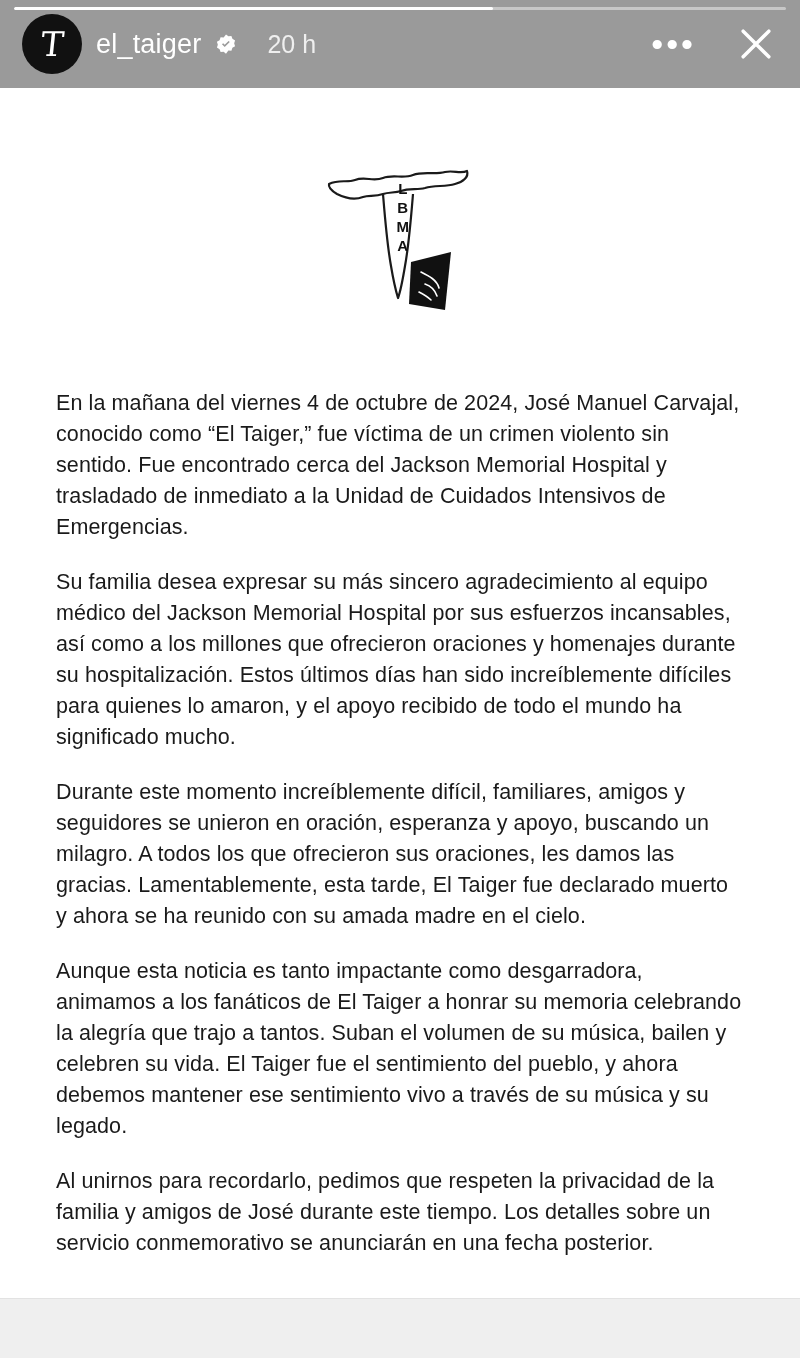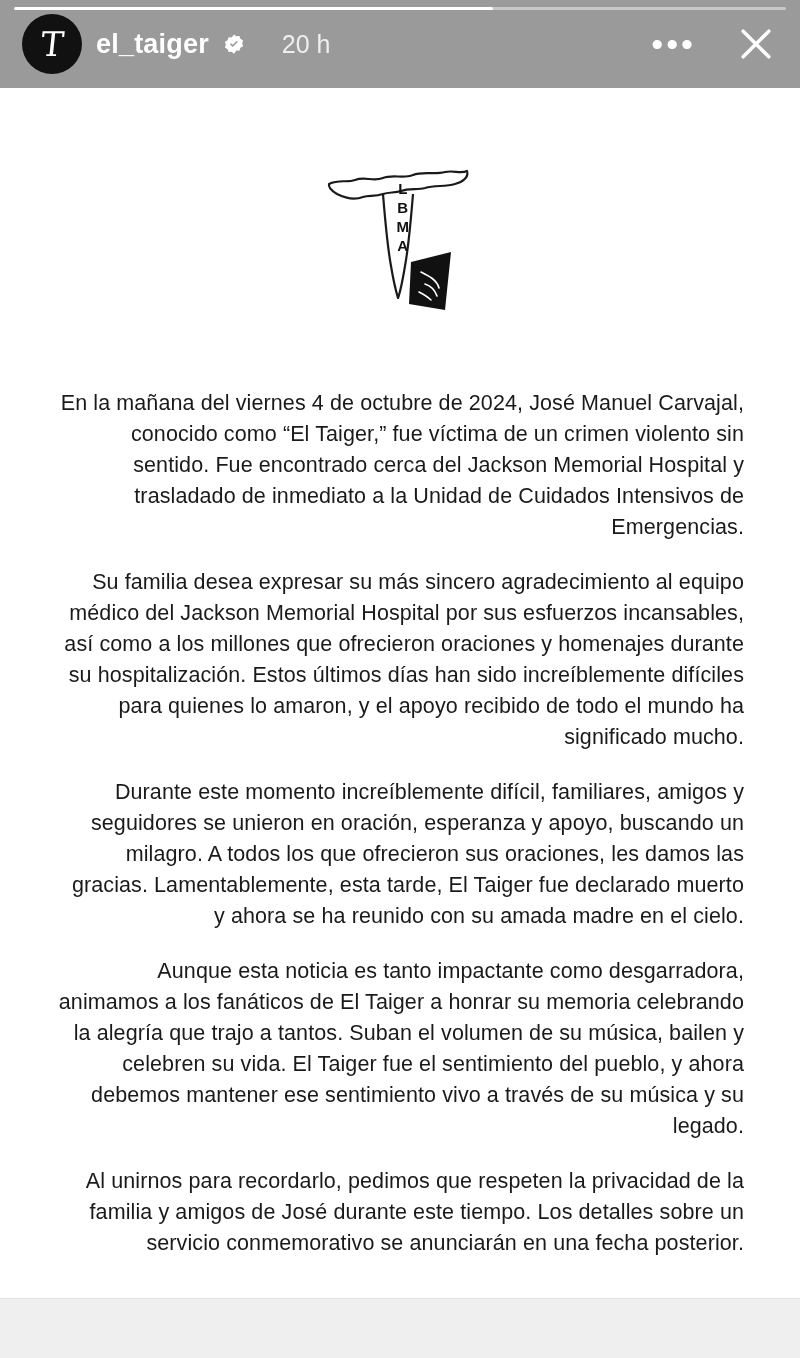--- a/index.html
+++ b/index.html
@@ -65,34 +65,34 @@
     font-family: "DejaVu Serif", serif;
     font-size: 34px;
     line-height: 1;
     letter-spacing: -1px;
     transform: skewX(-6deg);
   }
 
   .username {
     color: #ffffff;
     font-size: 27px;
-    font-weight: bold;
+    font-weight: normal;
     letter-spacing: 0.2px;
     white-space: nowrap;
   }
   .verified {
     width: 22px;
     height: 22px;
     flex: 0 0 22px;
     display: inline-block;
   }
   .time {
     color: #efefef;
     font-size: 25px;
-    margin-left: 23px;
+    margin-left: 16px;
     white-space: nowrap;
   }
   .spacer { flex: 1 1 auto; }
 
   .more-btn {
     color: #ffffff;
     font-size: 34px;
     letter-spacing: 3px;
     line-height: 0.6;
     padding: 10px 6px;
@@ -145,21 +145,20 @@
 
   .body-text {
     padding: 0 56px;
     color: #1a1a1a;
   }
   .para {
     font-size: 21.5px;
     line-height: 31px;
     margin-bottom: 24px;
     letter-spacing: 0.1px;
-    text-align: right;
   }
   .para:last-child { margin-bottom: 0; }
 
   .footer-strip {
     flex: 0 0 60px;
     background: #efefef;
     border-top: 1px solid #e2e2e2;
   }
 </style>
 </head>

